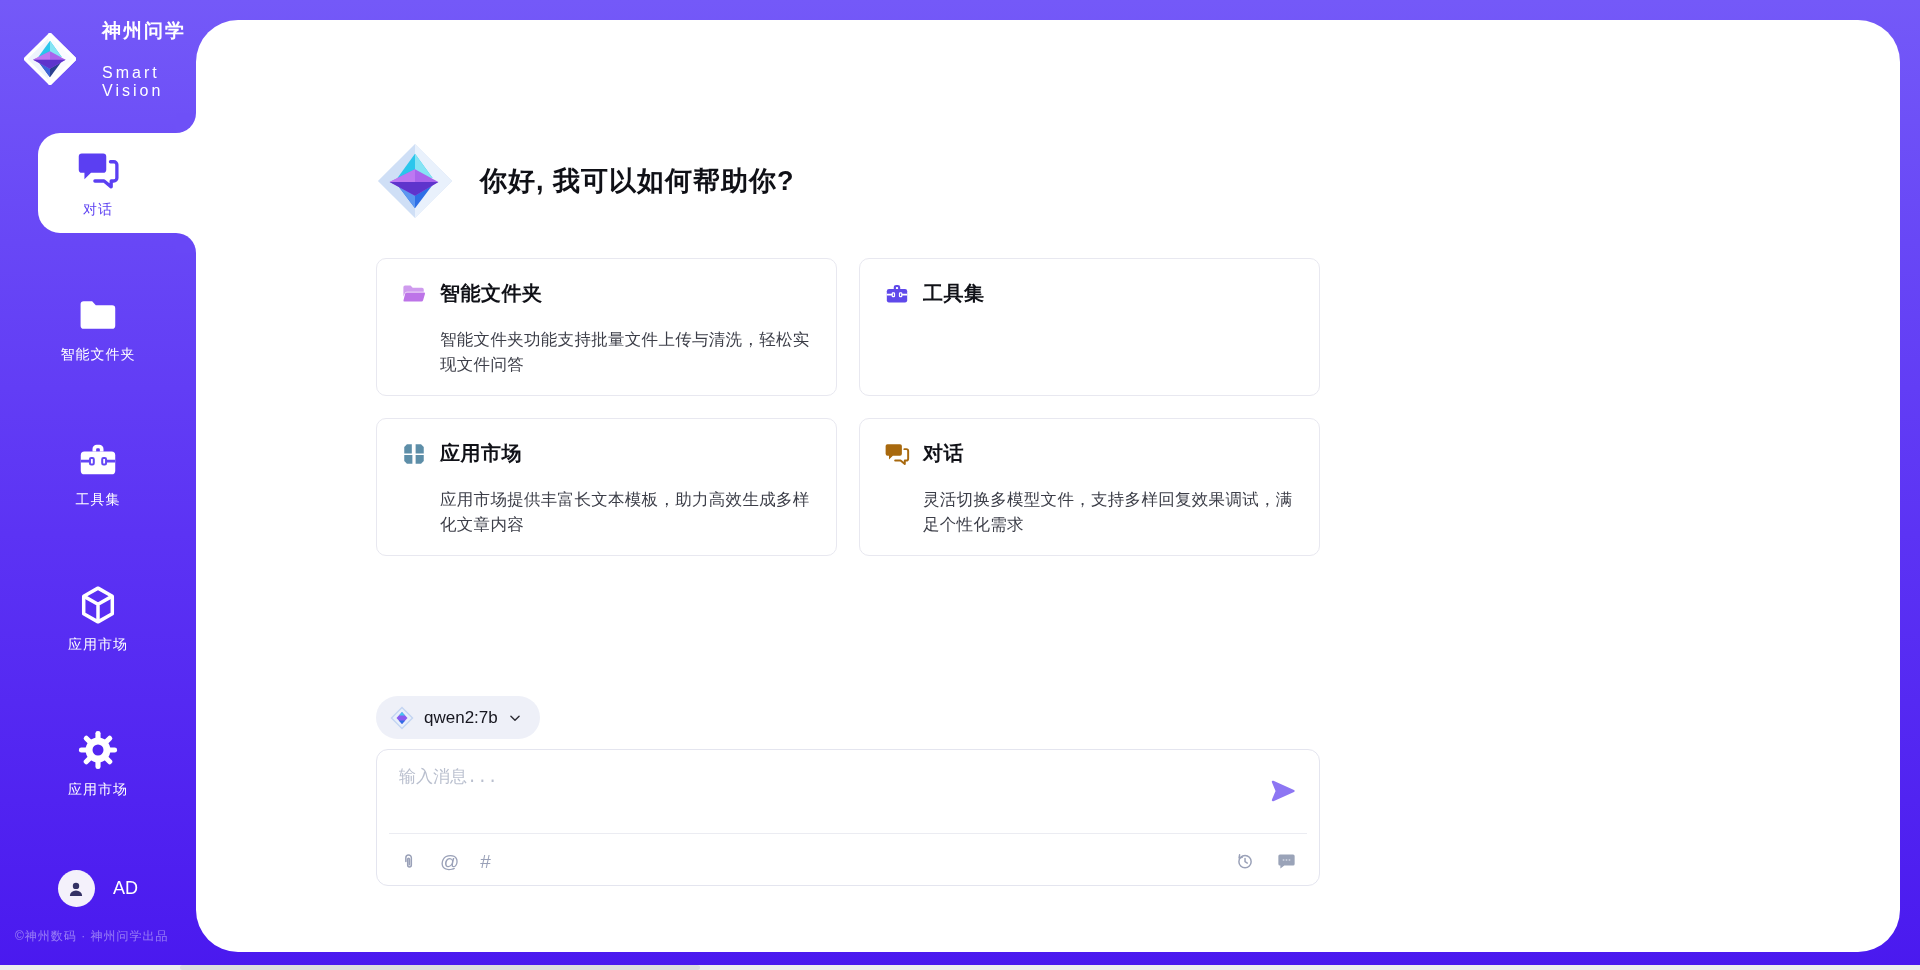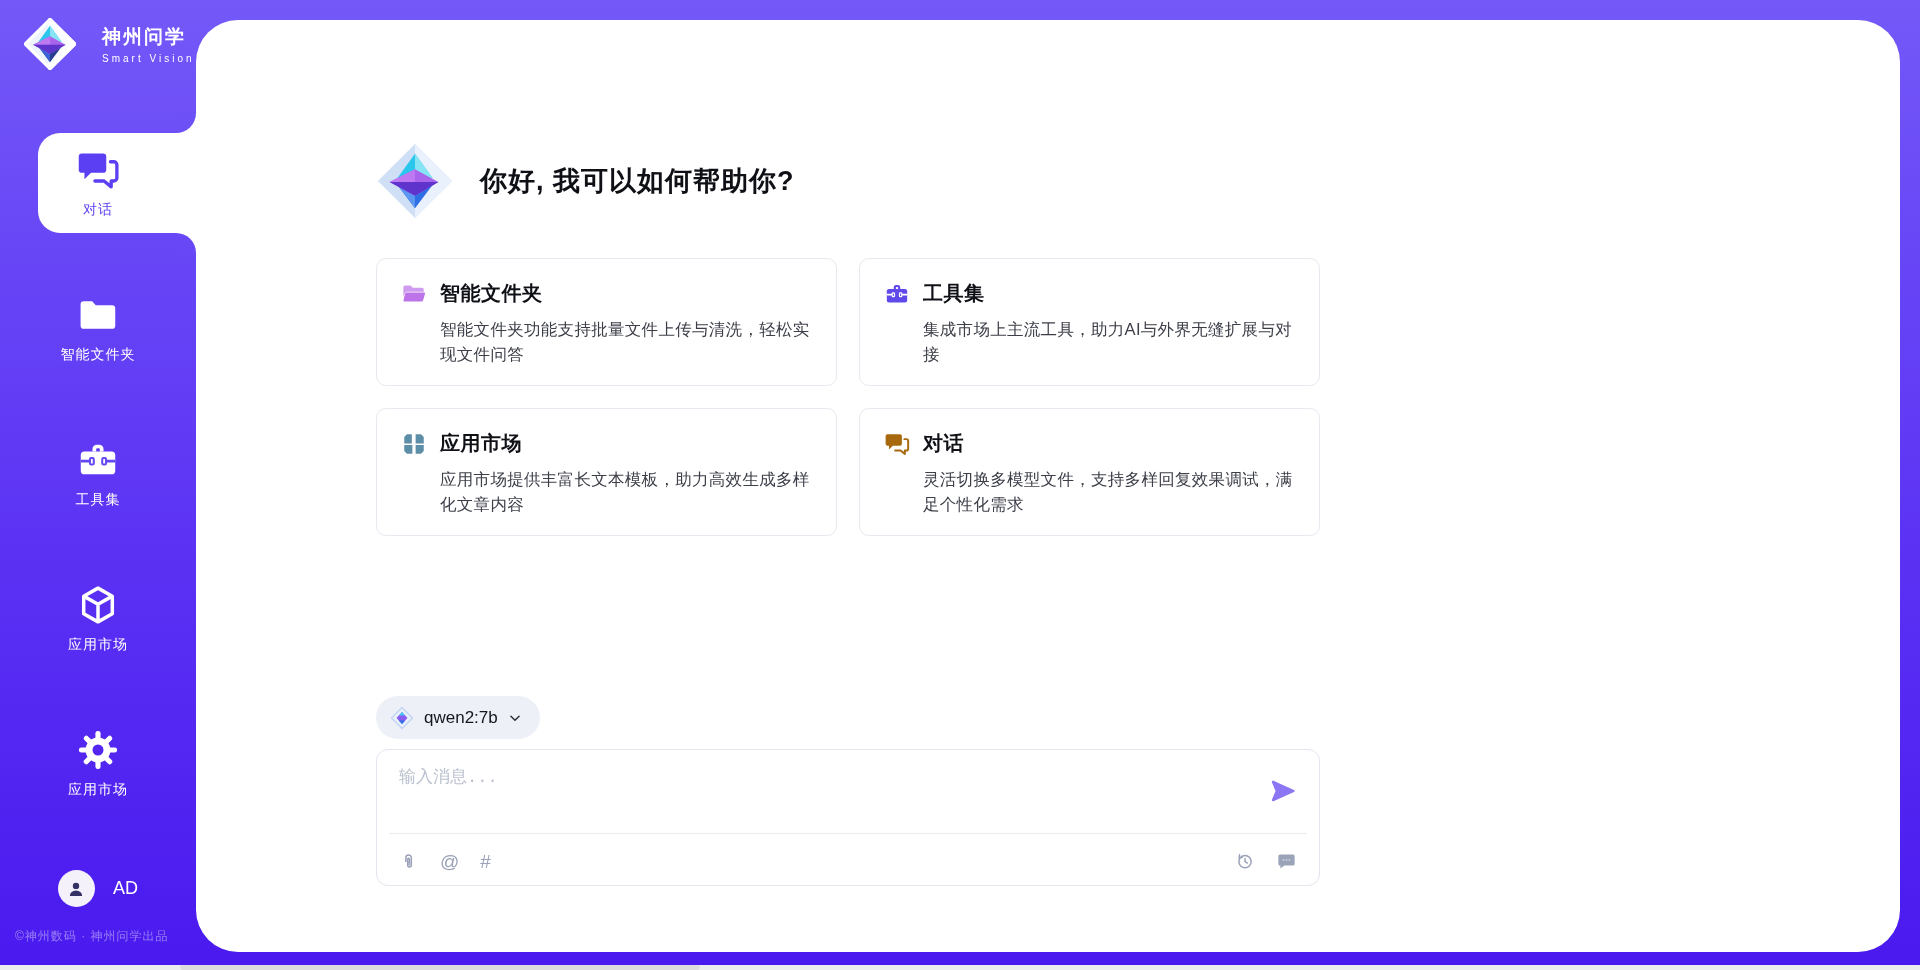--- a/index.html
+++ b/index.html
@@ -14,21 +14,21 @@
   
   .panel {
     position:absolute; left:196px; top:20px; width:1704px; height:932px;
     background:#ffffff; border-radius:42px;
   }
 
   
   .sidebar { position:absolute; left:0; top:0; width:196px; height:970px; }
   .logo { position:absolute; left:24px; top:18px; display:flex; align-items:center; gap:26px; }
   .logo-text .cn { color:#fff; font-size:19px; font-weight:bold; letter-spacing:2px; }
-  .logo-text .en { color:#fff; font-size:10px; letter-spacing:3px; margin-top:3px; }
+  .logo-text .en { color:#fff; font-size:16px; letter-spacing:3px; margin-top:20px; }
 
   .nav-tab {
     position:absolute; left:38px; top:133px; width:158px; height:100px;
     background:#fff; border-radius:22px 0 0 22px;
   }
   .fillet { position:absolute; left:176px; width:20px; height:20px; background:#fff; }
   .fillet.t { top:113px; } .fillet.b { top:233px; }
   .fillet.t::after { content:""; position:absolute; inset:0; background:#6e50f7; border-bottom-right-radius:20px; }
   .fillet.b::after { content:""; position:absolute; inset:0; background:#6847f6; border-top-right-radius:20px; }
 
@@ -55,21 +55,21 @@
   .greeting { position:absolute; top:140px; left:0; display:flex; align-items:center; gap:26px; }
   .greeting h1 { font-size:27px; color:#0f1016; font-weight:bold; letter-spacing:1px; }
 
   .cards { position:absolute; top:258px; left:0; width:944px; display:grid; grid-template-columns:1fr 1fr; gap:22px; }
   .card {
     border:1px solid #e8e8f0; border-radius:10px; background:#fff;
     min-height:127px; padding:21px 24px 18px 24px; display:flex; gap:13px; cursor:pointer;
   }
   .card .card-icon { width:26px; flex:0 0 26px; margin-top:1px; }
   .card h3 { font-size:20px; color:#101117; font-weight:bold; letter-spacing:0.5px; }
-  .card p { font-size:16.5px; color:#3c3e48; line-height:1.52; margin-top:10px; letter-spacing:0.3px; }
+  .card p { font-size:16.5px; color:#3c3e48; line-height:1.52; margin-top:20px; letter-spacing:0.3px; }
 
   .model-pill {
     position:absolute; top:696px; left:0; height:43px; padding:0 18px 0 14px;
     background:#eef0f8; border-radius:22px; display:inline-flex; align-items:center; gap:10px; cursor:pointer;
   }
   .model-pill .model-name { font-size:17px; color:#16161f; }
 
   .composer {
     position:absolute; top:749px; left:0; width:944px; height:137px;
     background:#fff; border:1px solid #e4e5ef; border-radius:12px; padding:0 12px;
@@ -230,21 +230,20 @@
         <svg width="26" height="26" viewBox="0 0 24 24">
           <path d="M9 7.4V6a2.3 2.3 0 0 1 2.3-2.3h1.4A2.3 2.3 0 0 1 15 6v1.4h-2V6.2a.6.6 0 0 0-.6-.6h-.8a.6.6 0 0 0-.6.6v1.2H9z" fill="currentColor"></path>
           <rect x="2.6" y="7.4" width="18.8" height="12.4" rx="2" fill="currentColor"></rect>
           <path d="M2.6 12.6h5.6m7.6 0h5.6" stroke="#ffffff" stroke-width="1.6"></path>
           <rect x="7.6" y="10.9" width="2.1" height="3.6" rx="0.7" fill="currentColor" stroke="#ffffff" stroke-width="1.1"></rect>
           <rect x="14.3" y="10.9" width="2.1" height="3.6" rx="0.7" fill="currentColor" stroke="#ffffff" stroke-width="1.1"></rect>
         </svg>
       </span>
       <div>
         <h3>工具集</h3>
-        <p>集成市场上主流工具，助力AI与外界无缝扩展与对接</p>
       </div>
     </div>
 
     <div class="card">
       <span class="card-icon" style="color: rgb(93, 142, 168);">
         <svg width="26" height="26" viewBox="0 0 24 24" fill="currentColor">
           <path d="M5.5 3h4.5v8.5H3V5.5L5.5 3z"></path>
           <path d="M13.5 3h5L21 5.5v6h-7.5V3z"></path>
           <path d="M3 13h7.5V21H5.5L3 18.5V13z"></path>
           <path d="M13.5 13H21v5.5L18.5 21h-5V13z"></path>

